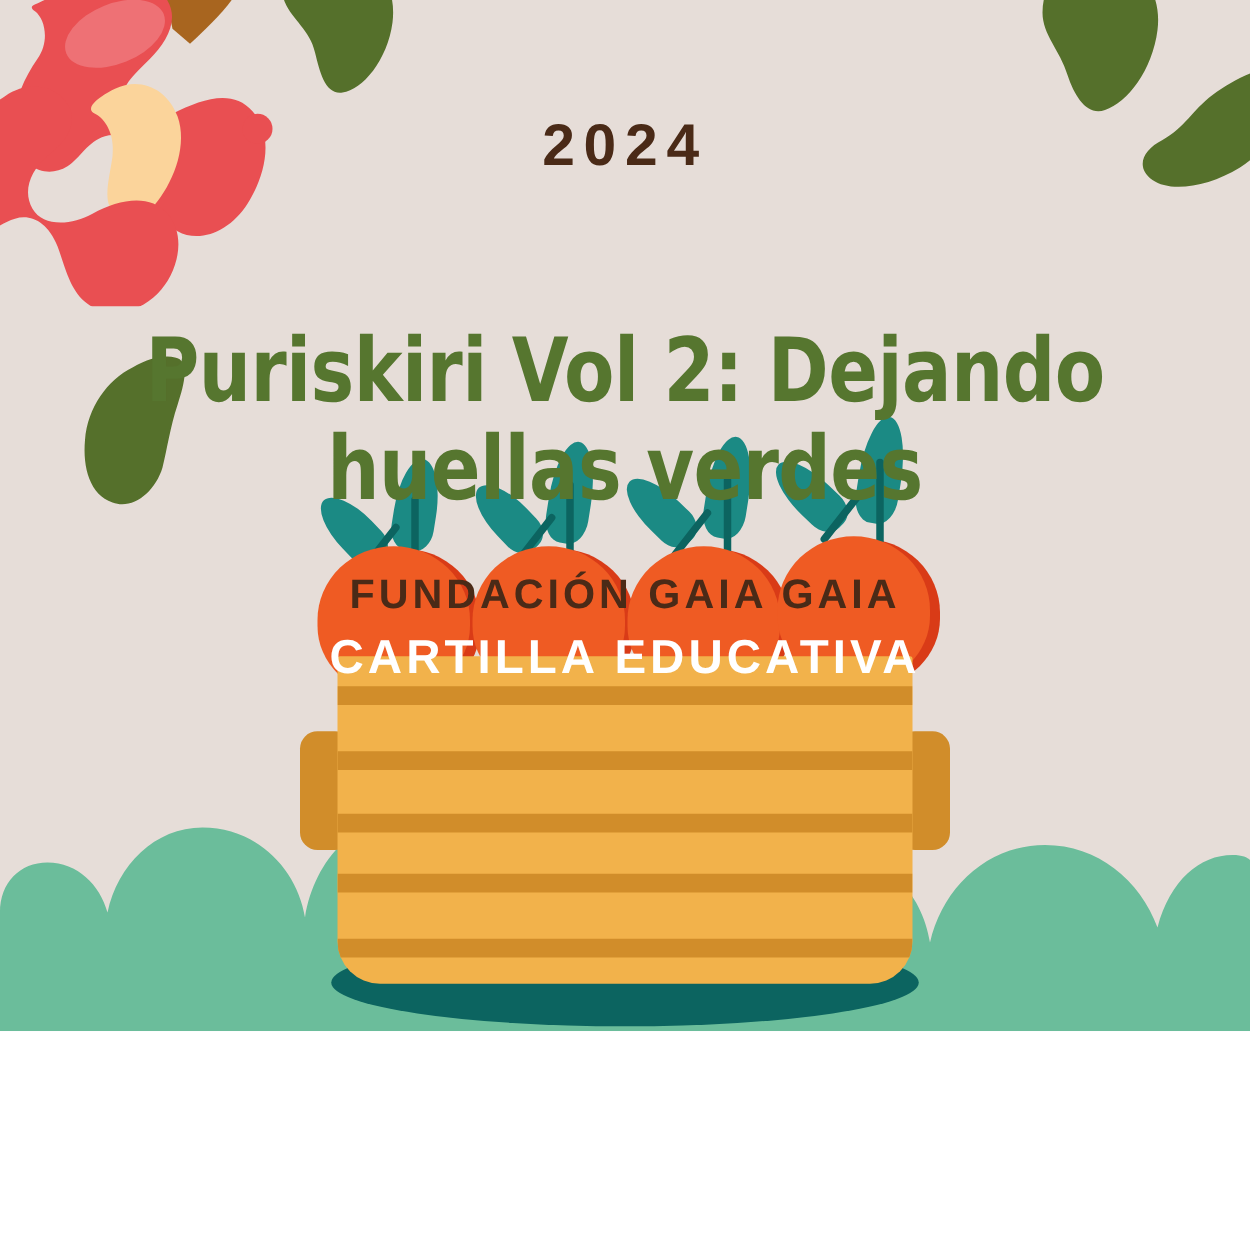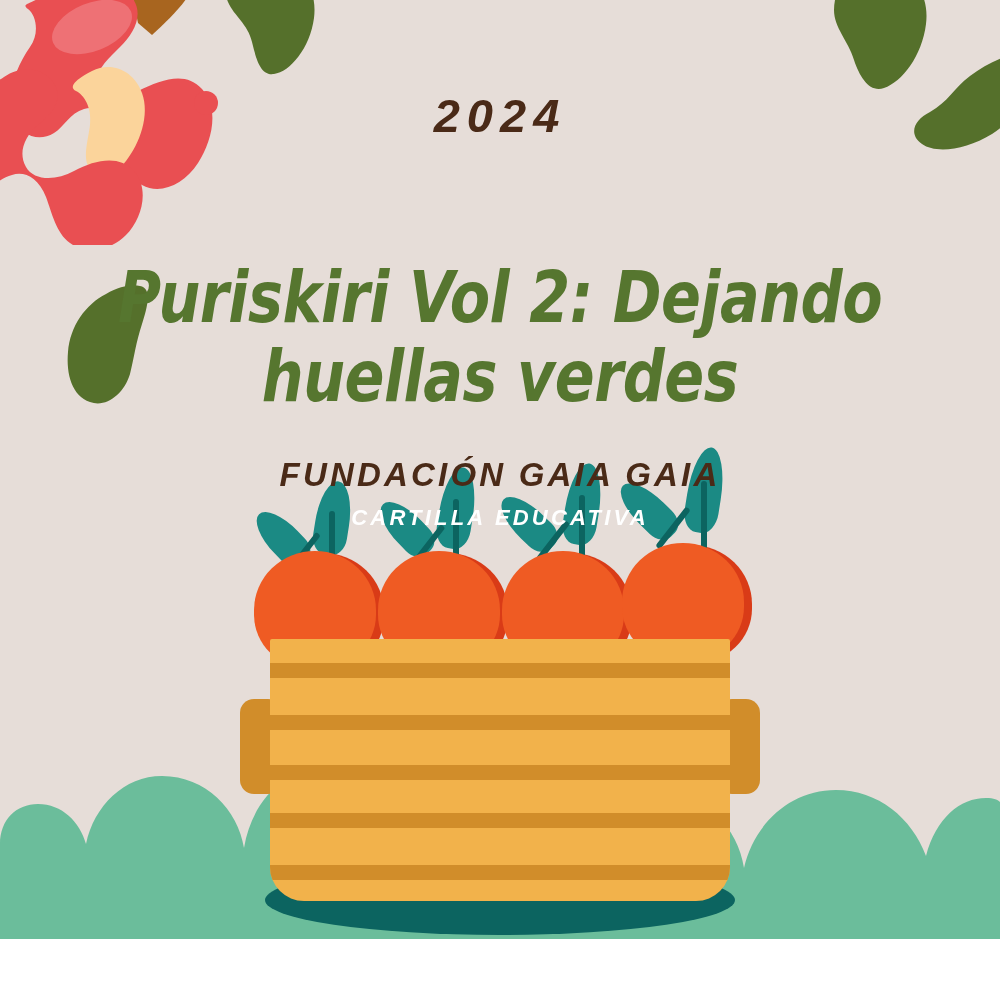--- a/index.html
+++ b/index.html
@@ -3,25 +3,24 @@
 <meta charset="utf-8">
 <style>
   html, body {
     margin: 0;
     padding: 0;
     background: #ffffff;
   }
   #poster {
     position: relative;
     width: 1000px;
-    height: 939px;
+    height: 825px;
     overflow: hidden;
     background: #E6DDD8;
     font-family: "Liberation Sans", sans-serif;
-    font-style: italic;
   }
 
   
   .deco { position: absolute; pointer-events: none; }
 
   
   .apple-wrap { left: -20px; top: -25px; width: 300px; height: 270px; }
 
   
   .ground {
@@ -134,21 +133,21 @@
     font-weight: bold;
     letter-spacing: 3.2px;
     color: #4A2A17;
   }
 
   .sub {
     position: absolute;
     left: 0; top: 505px;
     width: 1000px;
     text-align: center;
-    font-size: 22px;
+    font-size: 38px;
     font-weight: bold;
     letter-spacing: 3.2px;
     color: #FFFFFF;
   }
 </style>
 </head>
 <body>
 
 <div id="poster">
 

